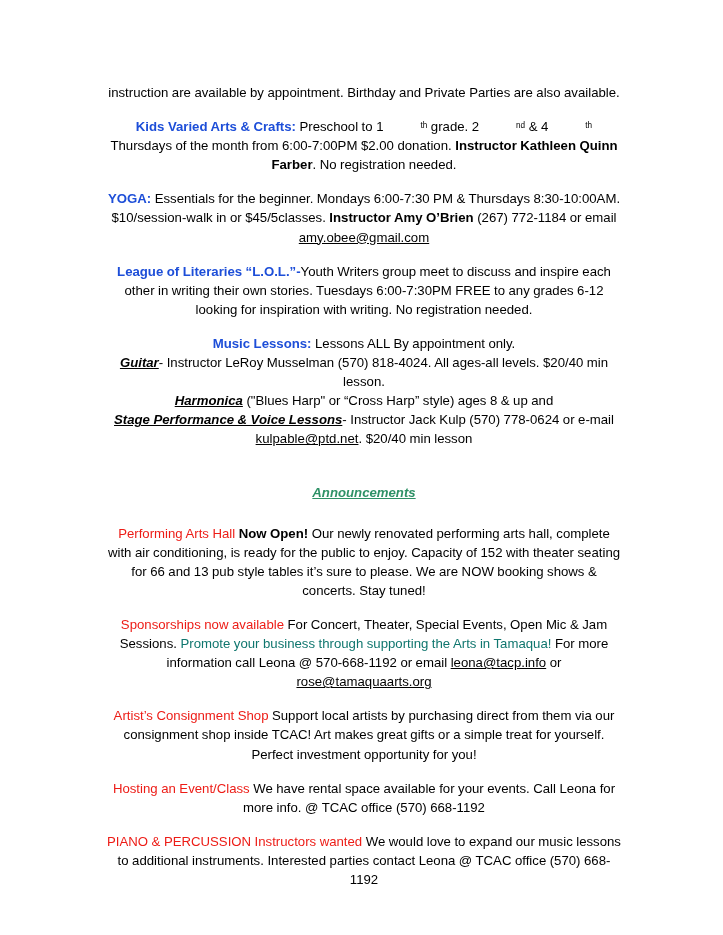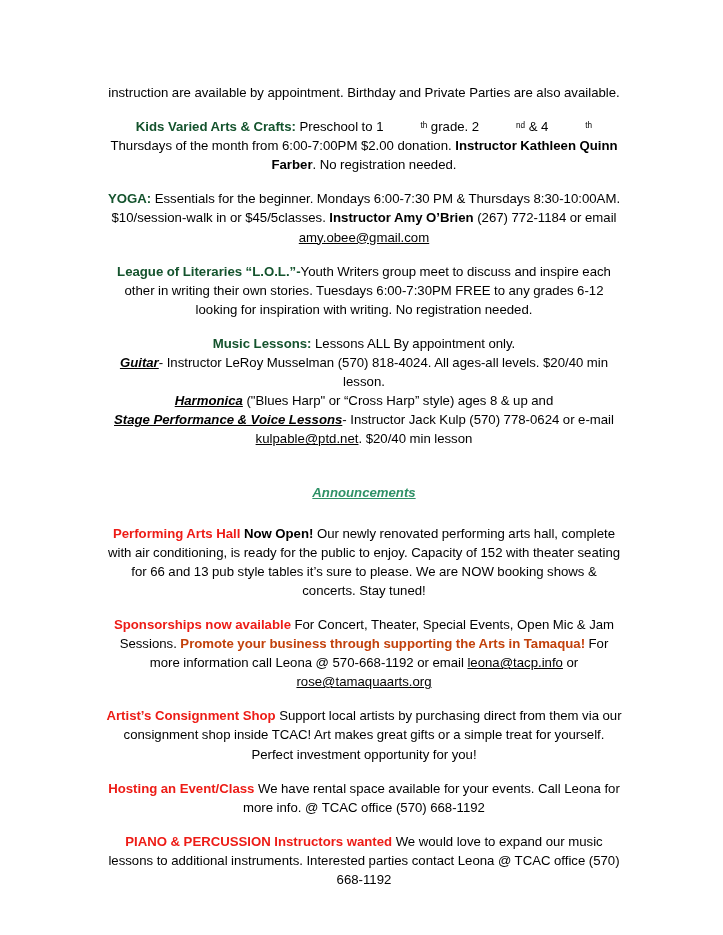--- a/index.html
+++ b/index.html
@@ -28,31 +28,31 @@
   }
   p.para {
     margin: 0 0 15px 0;
     font-size: 13.2px;
     line-height: 19.1px;
     text-align: center;
     color: #000000;
     word-spacing: -0.15px;
   }
   .hd-plum {
-    color: #14532d;
+    color: #1d4ed8;
     font-weight: bold;
   }
   .hd-red {
     color: #ED1C16;
-    font-weight: bold;
+    font-weight: normal;
     margin-top: 18px;
   }
   .hd-blue {
-    color: #c2410c;
-    font-weight: bold;
+    color: #0f766e;
+    font-weight: normal;
   }
   .b {
     font-weight: bold;
   }
   .u {
     text-decoration: underline;
   }
   .bui {
     font-weight: bold;
     font-style: italic;

